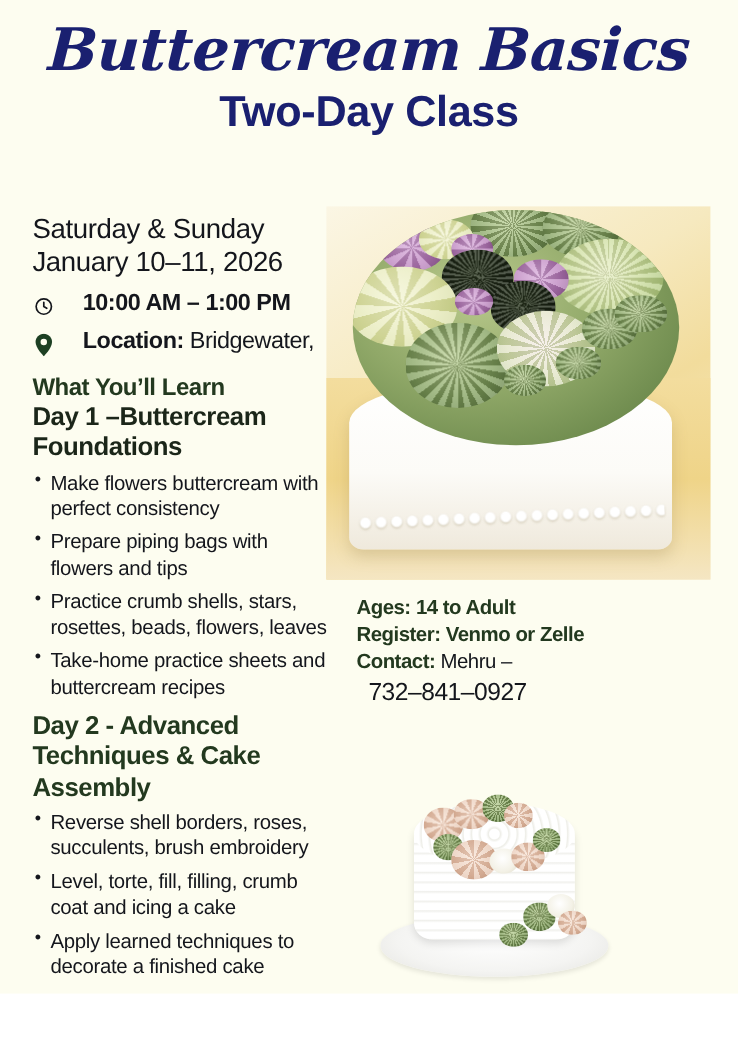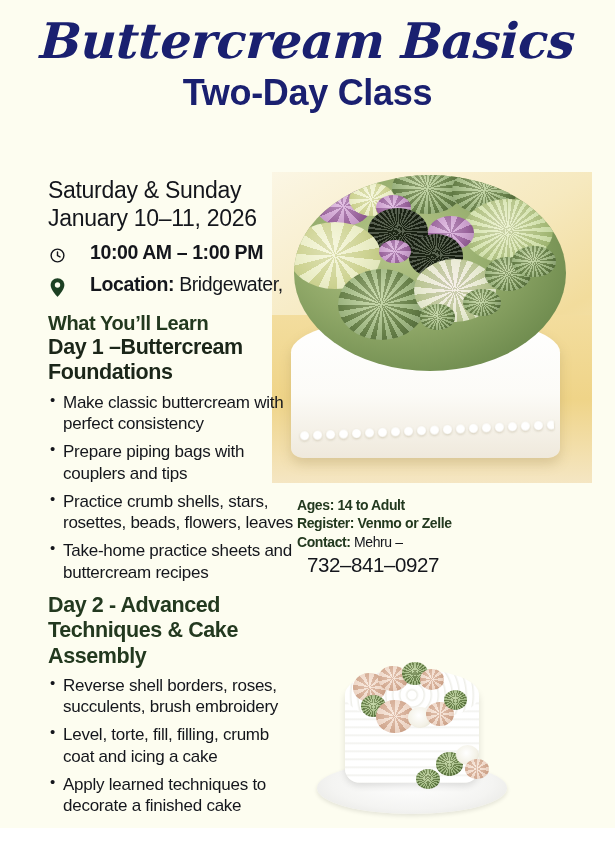--- a/index.html
+++ b/index.html
@@ -60,21 +60,21 @@
     font-style: italic;
     font-size: 17.5px;
     color: #1a1a1a;
     margin: 12px 0 0 0;
     letter-spacing: -0.2px;
   }
 
   
   .left-col {
     position: absolute;
-    left: 48px;
+    left: 27px;
     top: 176px;
     width: 248px;
   }
   .date-line {
     font-size: 23px;
     color: #14161c;
     line-height: 1.22;
     letter-spacing: -0.3px;
   }
   .icon-row {
@@ -144,21 +144,21 @@
   }
 
   
   .right-info {
     position: absolute;
     left: 297px;
     top: 496px;
     width: 300px;
   }
   .ri-line {
-    font-size: 14px;
+    font-size: 17px;
     font-weight: bold;
     color: #23391f;
     line-height: 1.32;
     letter-spacing: -0.4px;
   }
   .ri-line .reg {
     font-weight: normal;
     color: #14161c;
   }
   .ri-phone {
@@ -367,22 +367,22 @@
           <circle cx="12" cy="11" r="4.3" fill="#fdfdf0"></circle>
         </svg>
       </span>
       <span class="txt"><span>Location:</span> <span class="reg">Bridgewater,</span></span>
     </div>
 
     <div class="section-title">What You’ll Learn</div>
     <div class="day-title">Day 1 –Buttercream Foundations</div>
 
     <ul class="bullets">
-      <li>Make classic buttercream with perfect consistency</li>
-      <li>Prepare piping bags with couplers and tips</li>
+      <li>Make flowers buttercream with perfect consistency</li>
+      <li>Prepare piping bags with flowers and tips</li>
       <li>Practice crumb shells, stars, rosettes, beads, flowers, leaves</li>
       <li>Take-home practice sheets and buttercream recipes</li>
     </ul>
 
     <div class="day-title d2">Day 2 - Advanced Techniques &amp; Cake Assembly</div>
 
     <ul class="bullets">
       <li>Reverse shell borders, roses, succulents, brush embroidery</li>
       <li>Level, torte, fill, filling, crumb coat and icing a cake</li>
       <li>Apply learned techniques to decorate a finished cake</li>

